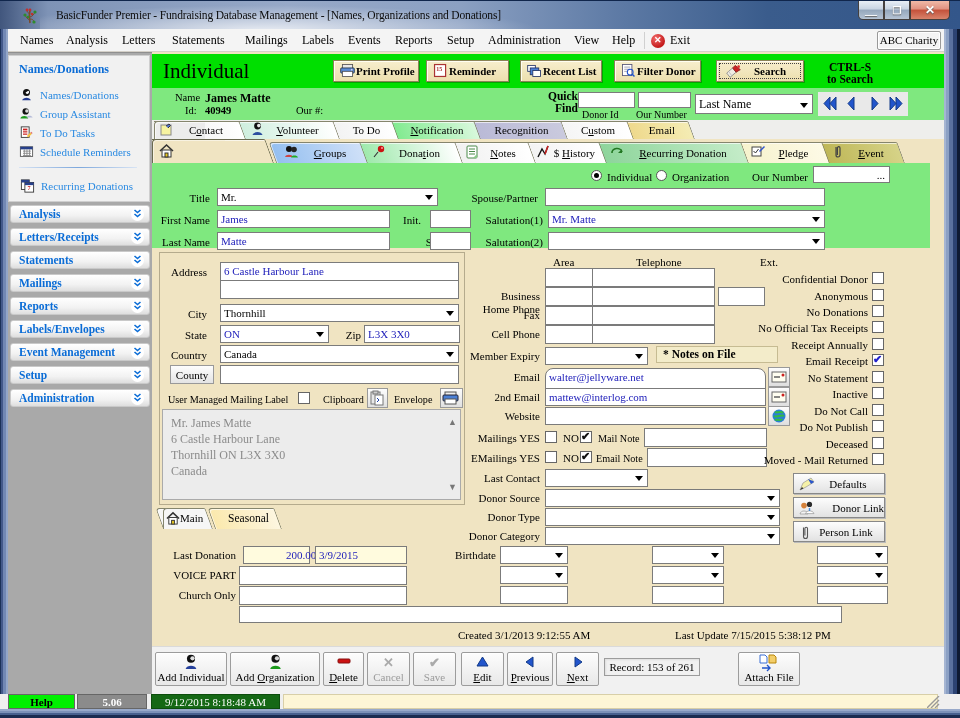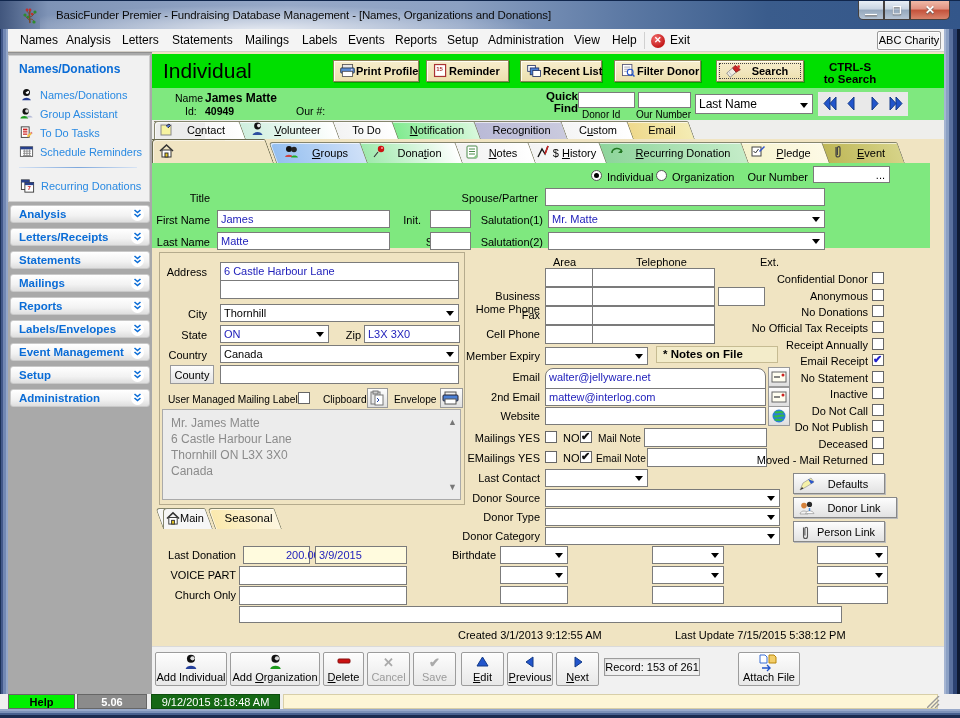--- a/index.html
+++ b/index.html
@@ -1,19 +1,19 @@
 <!DOCTYPE html>
 <html><head>
 <meta charset="utf-8">
 <style>
 * { margin:0; padding:0; box-sizing:border-box; }
 html,body { width:960px; height:718px; overflow:hidden; }
 body { font-family:"Liberation Sans", sans-serif; font-size:11px; color:#000; }
 .abs { position:absolute; }
-#win { position:absolute; left:0; top:0; width:960px; height:718px; background:#86efac; }
+#win { position:absolute; left:0; top:0; width:960px; height:718px; background:#86efac;font-family:Liberation Serif, serif; }
 
 #titlebar { position:absolute; left:0; top:0; width:960px; height:29px;
   background:linear-gradient(to right,#41567d 0%,#7e93b6 5%,#97a9c8 30%,#8ba0c2 48%,#5c79a4 65%,#3a5c8c 80%,#33568a 100%);
   border-top:1px solid #10264c; }
 #titlebar .glow { position:absolute; left:40px; top:4px; width:500px; height:25px;
   background:radial-gradient(ellipse at 45% 100%, rgba(255,255,255,.75), rgba(255,255,255,0) 70%); }
 #ticon { position:absolute; left:22px; top:7px; width:16px; height:16px; }
 #ttext { position:absolute; left:56px; top:8px; font-size:11.5px; letter-spacing:-0.15px; color:#0b0b0b; white-space:nowrap; }
 .capbtns { position:absolute; right:10px; top:0; height:20px; display:flex; }
 .capb { width:26px; height:19px; border:1px solid #45403e; border-top:none; position:relative;
@@ -421,20 +421,21 @@
 
   <div class="radio sel" style="left:439px; top:118px;"></div>
       <div class="lbl" style="left:455px; top:119px;">Individual</div>
   <div class="radio" style="left:504px; top:118px;"></div>
       <div class="lbl" style="left:520px; top:119px;">Organization</div>
   <div class="rl" style="left:656px; top:119px;">Our Number</div>
   <div class="in" style="left:661px; top:114px; width:77px; height:17px;">
         <span style="position:absolute; right:4px; top:2px;">...</span>
       </div>
   <div class="rl" style="left:58px; top:140px;">Title</div>
+  <div class="dd" style="left:65px; top:136px; width:221px; height:18px;">Mr.<span class="arw"></span></div>
   <div class="rl" style="left:386px; top:140px;">Spouse/Partner</div>
   <div class="in" style="left:393px; top:136px; width:280px; height:18px;"></div>
   <div class="rl" style="left:58px; top:162px;">First Name</div>
   <div class="in blue" style="left:65px; top:158px; width:173px; height:18px;">James</div>
   <div class="rl" style="left:269px; top:162px;">Init.</div>
   <div class="in" style="left:278px; top:158px; width:41px; height:18px;"></div>
   <div class="rl" style="left:391px; top:162px;">Salutation(1)</div>
   <div class="dd blue" style="left:396px; top:158px; width:277px; height:18px; color:#2222bb;">Mr. Matte<span class="arw"></span></div>
   <div class="rl" style="left:58px; top:184px;">Last Name</div>
   <div class="in blue" style="left:65px; top:180px; width:173px; height:18px;">Matte</div>
@@ -594,21 +595,21 @@
   <div class="lbl r" style="left:566px; top:386px; width:150px;">Deceased</div>
       <div class="cb" style="left:720px; top:385px;"></div>
   <div class="lbl r" style="left:566px; top:402px; width:150px;">Moved - Mail Returned</div>
       <div class="cb" style="left:720px; top:401px;"></div>
 
   <div class="abs" style="left:641px; top:421px; width:92px; height:21px; background:linear-gradient(#fdfdfd,#e2e2e2); border:1px solid #888; box-shadow:1px 1px 0 #bbb; font-size:11px; text-align:center; padding:4px 0 0 18px;"><svg style="position:absolute; left:5px; top:3px;" width="16" height="14" viewBox="0 0 16 14">
           <path d="M1 13 4 6l8-5 3 4-8 5z" fill="#f5f1a8" stroke="#888" stroke-width=".6"></path>
           <path d="M9 2l5 2 1 1-3 2z" fill="#2a55cc"></path>
           <path d="M1 13l2-3 1.5 1.5z" fill="#333"></path>
         </svg>Defaults</div>
-  <div class="abs" style="left:641px; top:445px; width:104px; height:21px; background:linear-gradient(#fdfdfd,#e2e2e2); border:1px solid #888; box-shadow:1px 1px 0 #bbb; font-size:11px; text-align:center; padding:4px 0 0 18px;"><svg style="position:absolute; left:5px; top:3px;" width="16" height="14" viewBox="0 0 16 14">
+  <div class="abs" style="left:641px; top:445px; width:92px; height:21px; background:linear-gradient(#fdfdfd,#e2e2e2); border:1px solid #888; box-shadow:1px 1px 0 #bbb; font-size:11px; text-align:right; padding:4px 0 0 18px;"><svg style="position:absolute; left:5px; top:3px;" width="16" height="14" viewBox="0 0 16 14">
           <circle cx="5" cy="4.6" r="2.8" fill="#d4813b"></circle>
           <circle cx="10.5" cy="3.4" r="2.6" fill="#2b2b2b"></circle>
           <path d="M1 13c.6-4 7.4-4 8 0z" fill="#f4f4f4" stroke="#888" stroke-width=".6"></path>
           <path d="M6.5 12.6c.7-3.6 7.3-3.6 8.5 0z" fill="#fff" stroke="#888" stroke-width=".6"></path>
           <path d="M10.5 7v3" stroke="#4488dd" stroke-width="1.4"></path>
         </svg>Donor Link</div>
   <div class="abs" style="left:641px; top:469px; width:92px; height:21px; background:linear-gradient(#fdfdfd,#e2e2e2); border:1px solid #888; box-shadow:1px 1px 0 #bbb; font-size:11px; text-align:center; padding:4px 0 0 14px;"><svg style="position:absolute; left:7px; top:2px;" width="9" height="17" viewBox="0 0 9 17">
           <path d="M2.5 3.5v9a2 2 0 0 0 4 0v-8a1.3 1.3 0 0 0-2.6 0v7" fill="none" stroke="#555" stroke-width="1.1"></path>
         </svg>Person Link</div>
 

